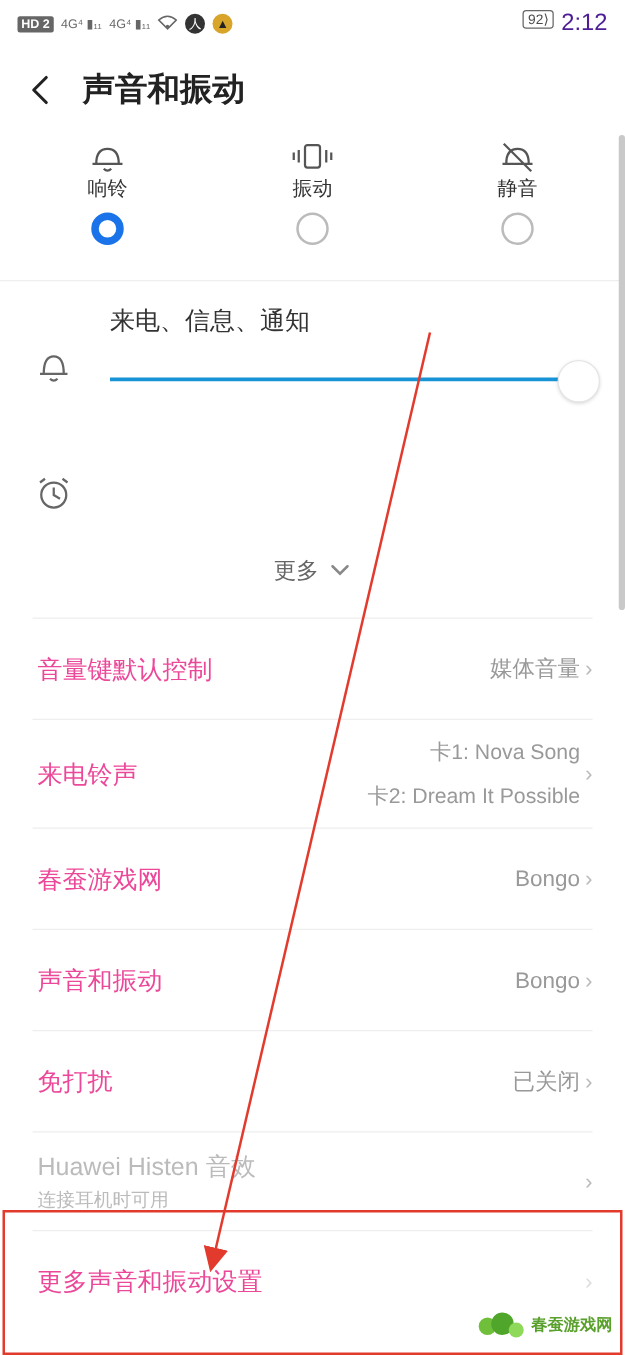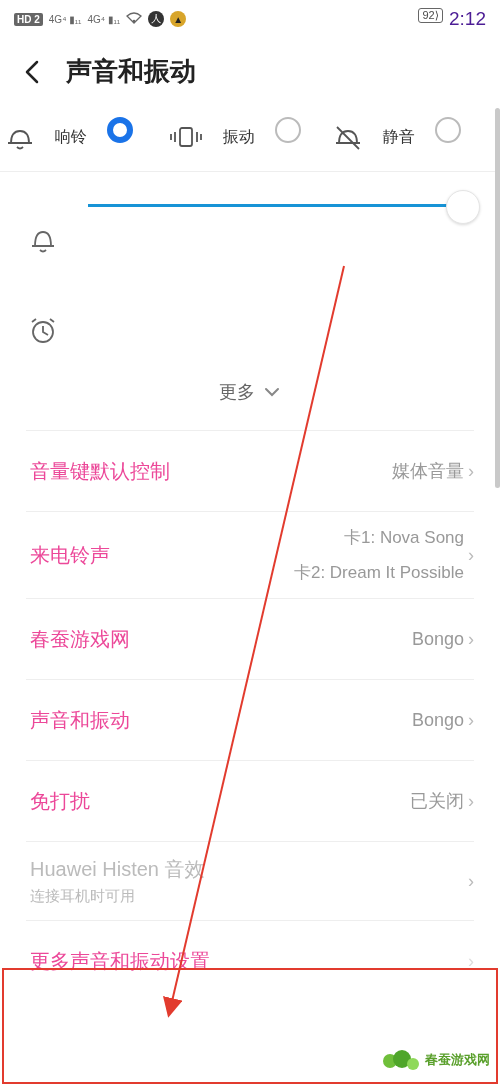--- a/index.html
+++ b/index.html
@@ -45,21 +45,21 @@
     padding: 20px 18px 16px 18px;
   }
   .back-arrow { width:30px; height:30px; display:flex; align-items:center; justify-content:center; }
   .title { font-size:26px; font-weight:600; }
 
   .mode-row {
     display:flex; justify-content:space-around; padding: 6px 4px 8px 4px;
     border-bottom: 1px solid #eee;
   }
   .mode-item {
-    width:33%; display:flex; flex-direction:row; align-items:center; gap:20px;
+    width:33%; display:flex; flex-direction:column; align-items:center; gap:2px;
   }
   .mode-icon { height:28px; display:flex; align-items:center; justify-content:center; color:#666; }
   .mode-label { font-size:16px; color:#333; }
   .radio {
     width:26px; height:26px; border-radius:50%; border:2px solid #bbb;
     box-sizing:border-box; margin-top:6px; margin-bottom:20px;
   }
   .radio.selected {
     border:6px solid #1a73e8;
   }
@@ -192,20 +192,21 @@
 </div>
 
 <div class="slider-block">
   <div class="slider-row">
     <div class="slider-left-icon">
       <svg width="28" height="30" viewBox="0 0 28 30">
           <path d="M6 20 Q6 6 14 6 Q22 6 22 20 M3 20 L25 20 M11 24 Q14 27 17 24" stroke="#666" stroke-width="1.8" fill="none"></path>
         </svg>
     </div>
     <div class="slider-main">
+      <div class="slider-label">来电、信息、通知</div>
       <div class="slider-track">
         <div class="slider-line"></div>
         <div class="slider-thumb" style="right:-6px;"></div>
       </div>
     </div>
   </div>
   <div class="slider-row" style="margin-top:24px;">
     <div class="slider-left-icon">
       <svg width="30" height="30" viewBox="0 0 30 30">
           <circle cx="15" cy="16" r="10" stroke="#666" stroke-width="1.8" fill="none"></circle>

